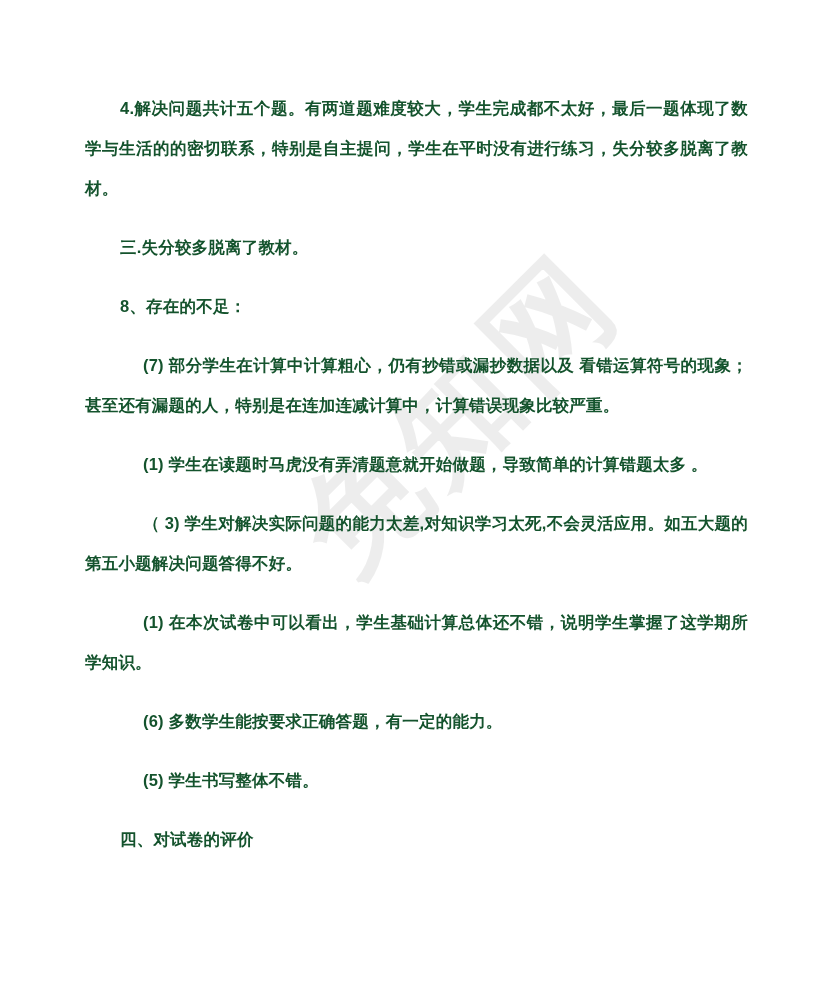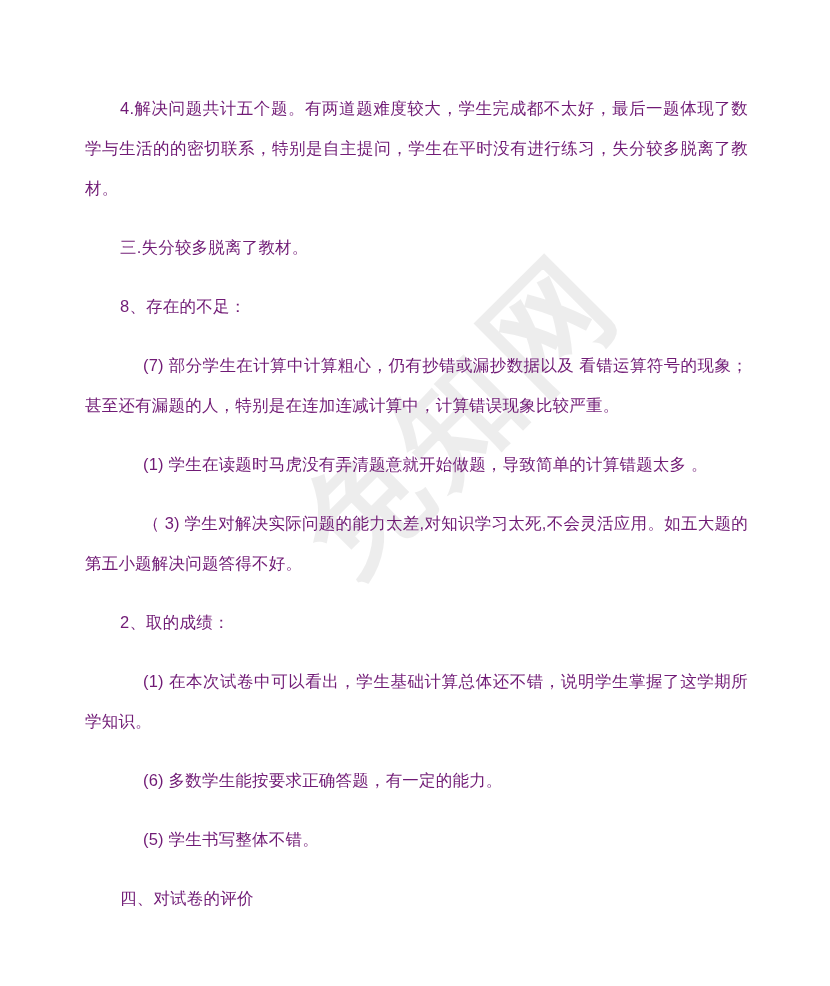--- a/index.html
+++ b/index.html
@@ -18,24 +18,25 @@
   .doc-body {
     position: absolute;
     top: 88px;
     left: 85px;
     width: 663px;
   }
   .para {
     margin: 0 0 19px 0;
     font-size: 16.5px;
     line-height: 40px;
-    color: #701a75;
+    color: #14532d;
     text-align: justify;
     letter-spacing: 0.2px;
     word-break: break-all;
+    font-weight: bold;
   }
   .indent-normal { text-indent: 35px; }
   .indent-deep   { text-indent: 58px; }
   .watermark {
     position: absolute;
     left: 460px;
     top: 415px;
     transform: translate(-50%, -50%) rotate(-45deg);
     font-size: 120px;
     letter-spacing: 10px;
@@ -53,19 +54,18 @@
 
 <div class="page" style="background: rgb(255, 255, 255);">
   <div class="watermark" style="color: rgba(0, 0, 0, 0.07);">免知网</div>
   <div class="doc-body" style="color: rgb(51, 51, 51);">
       <p class="para indent-normal">4.解决问题共计五个题。有两道题难度较大，学生完成都不太好，最后一题体现了数学与生活的的密切联系，特别是自主提问，学生在平时没有进行练习，失分较多脱离了教材。</p>
       <p class="para indent-normal">三.失分较多脱离了教材。</p>
       <p class="para indent-normal">8、存在的不足：</p>
       <p class="para indent-deep">(7) 部分学生在计算中计算粗心，仍有抄错或漏抄数据以及 看错运算符号的现象；甚至还有漏题的人，特别是在连加连减计算中，计算错误现象比较严重。</p>
       <p class="para indent-deep">(1) 学生在读题时马虎没有弄清题意就开始做题，导致简单的计算错题太多 。</p>
       <p class="para indent-deep">（ 3) 学生对解决实际问题的能力太差,对知识学习太死,不会灵活应用。如五大题的第五小题解决问题答得不好。</p>
-      <p class="para indent-normal">2、取的成绩：</p>
       <p class="para indent-deep">(1) 在本次试卷中可以看出，学生基础计算总体还不错，说明学生掌握了这学期所学知识。</p>
       <p class="para indent-deep">(6) 多数学生能按要求正确答题，有一定的能力。</p>
       <p class="para indent-deep">(5) 学生书写整体不错。</p>
       <p class="para indent-normal">四、对试卷的评价</p>
     </div>
 </div>
 
 </body></html>

